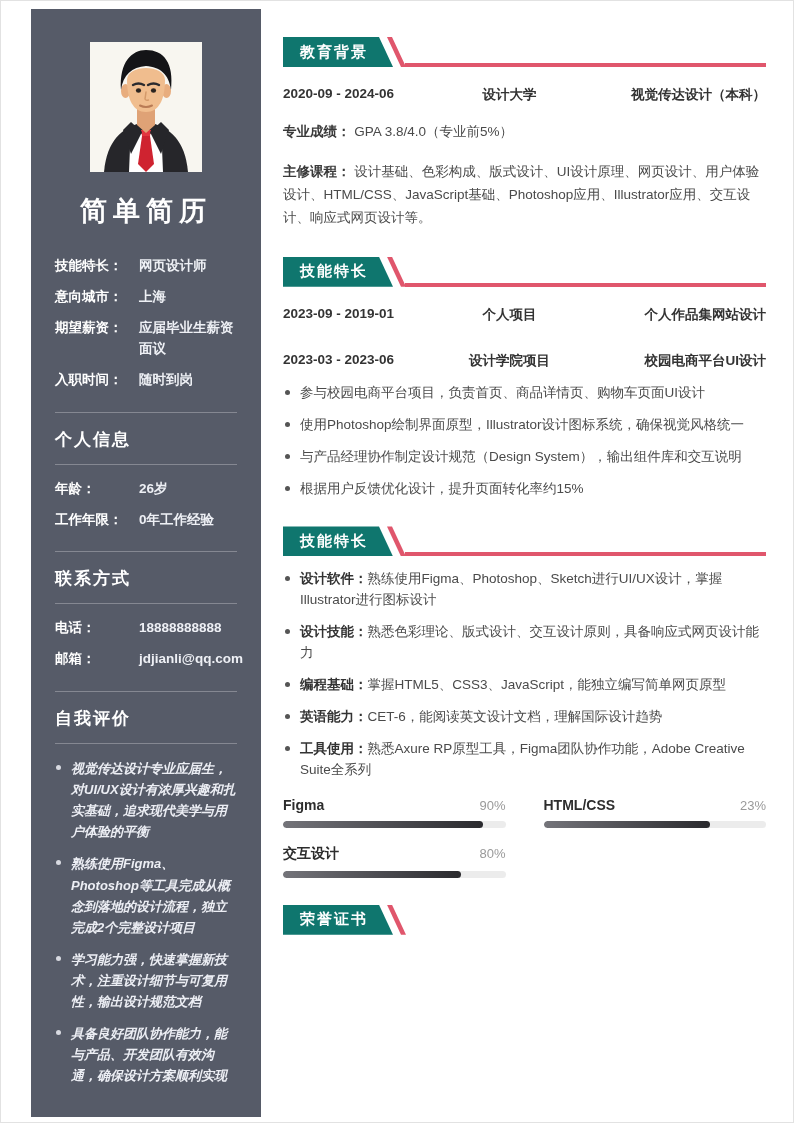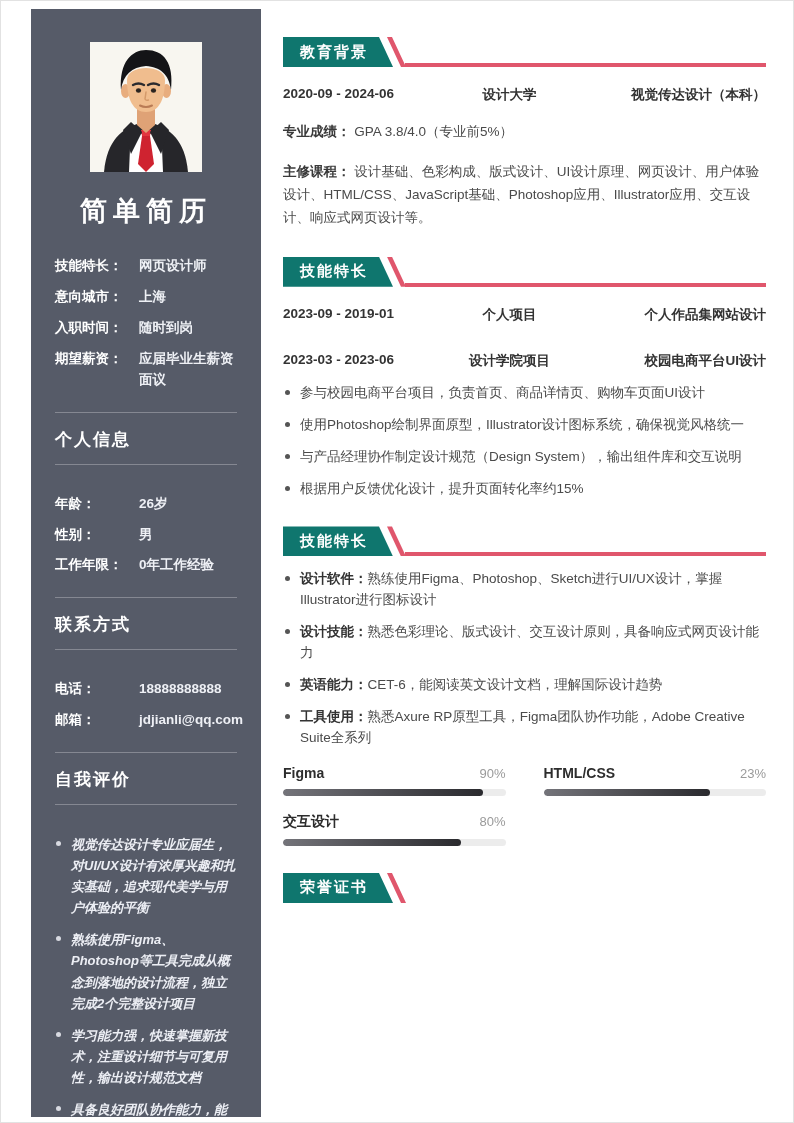--- a/index.html
+++ b/index.html
@@ -13,21 +13,21 @@
              background:#565b68; color:#eef0f5; padding:33px 24px 20px; }
   .photo { width:112px; height:130px; margin:0 auto; background:#f8f6f0; overflow:hidden; }
   .photo svg { display:block; }
   .res-name { text-align:center; color:#ffffff; font-size:27px; font-weight:bold;
               letter-spacing:6px; margin:21px 0 27px; }
   .siderow { display:flex; font-size:13.5px; line-height:1.55; margin-bottom:10px;
              font-weight:bold; color:#ffffff; }
   .siderow .lab { width:84px; flex-shrink:0; }
   .siderow .val { flex:1; color:#eef0f5; }
   .side-sec { margin-top:21px; border-top:1px solid rgba(255,255,255,.28); padding-top:15px; }
-  .side-sec h3 { margin:0 0 29px; font-size:17px; color:#ffffff; letter-spacing:2px;
+  .side-sec h3 { margin:0 0 14px; font-size:17px; color:#ffffff; letter-spacing:2px;
                  padding-bottom:13px; border-bottom:1px solid rgba(255,255,255,.28); }
   .sidelist { margin:4px 0 0; padding:0; list-style:none;font-style:italic; }
   .sidelist li { position:relative; padding-left:16px; font-size:13px; line-height:1.62;
                  margin-bottom:11px; color:#eceef4; font-weight:bold; }
   .sidelist li::before { content:''; position:absolute; left:1px; top:7px; width:5px; height:5px;
                  border-radius:50%; background:#d8dae1; }
 
   
   .main { position:absolute; left:282px; top:0; width:483px; }
   .sec-head { display:flex; align-items:stretch; height:30px; }
@@ -106,38 +106,34 @@
     <div>
       <div class="siderow">
         <span class="lab">技能特长：</span>
         <span class="val">网页设计师</span>
       </div>
       <div class="siderow">
         <span class="lab">意向城市：</span>
         <span class="val">上海</span>
       </div>
       <div class="siderow">
+        <span class="lab">期望薪资：</span>
+        <span class="val">应届毕业生薪资面议</span>
+      </div>
+      <div class="siderow">
         <span class="lab">入职时间：</span>
         <span class="val">随时到岗</span>
       </div>
-      <div class="siderow">
-        <span class="lab">期望薪资：</span>
-        <span class="val">应届毕业生薪资面议</span>
-      </div>
     </div>
 
     <div class="side-sec">
       <h3>个人信息</h3>
       <div class="siderow">
         <span class="lab">年龄：</span>
         <span class="val">26岁</span>
-      </div>
-      <div class="siderow">
-        <span class="lab">性别：</span>
-        <span class="val">男</span>
       </div>
       <div class="siderow">
         <span class="lab">工作年限：</span>
         <span class="val">0年工作经验</span>
       </div>
     </div>
 
     <div class="side-sec">
       <h3>联系方式</h3>
       <div class="siderow">
@@ -217,20 +213,21 @@
 
     <section class="sec">
       <div class="sec-head">
         <div class="sec-badge">技能特长</div>
         <div class="sec-slash"></div>
         <div class="sec-line"></div>
       </div>
       <ul class="blist">
         <li><b>设计软件：</b><span>熟练使用Figma、Photoshop、Sketch进行UI/UX设计，掌握Illustrator进行图标设计</span></li>
         <li><b>设计技能：</b><span>熟悉色彩理论、版式设计、交互设计原则，具备响应式网页设计能力</span></li>
+        <li><b>编程基础：</b><span>掌握HTML5、CSS3、JavaScript，能独立编写简单网页原型</span></li>
         <li><b>英语能力：</b><span>CET-6，能阅读英文设计文档，理解国际设计趋势</span></li>
         <li><b>工具使用：</b><span>熟悉Axure RP原型工具，Figma团队协作功能，Adobe Creative Suite全系列</span></li>
       </ul>
 
       <div class="bars">
         <div>
           <div class="bar-head">
             <span class="bar-name">Figma</span>
             <span class="bar-pct">90%</span>
           </div>

